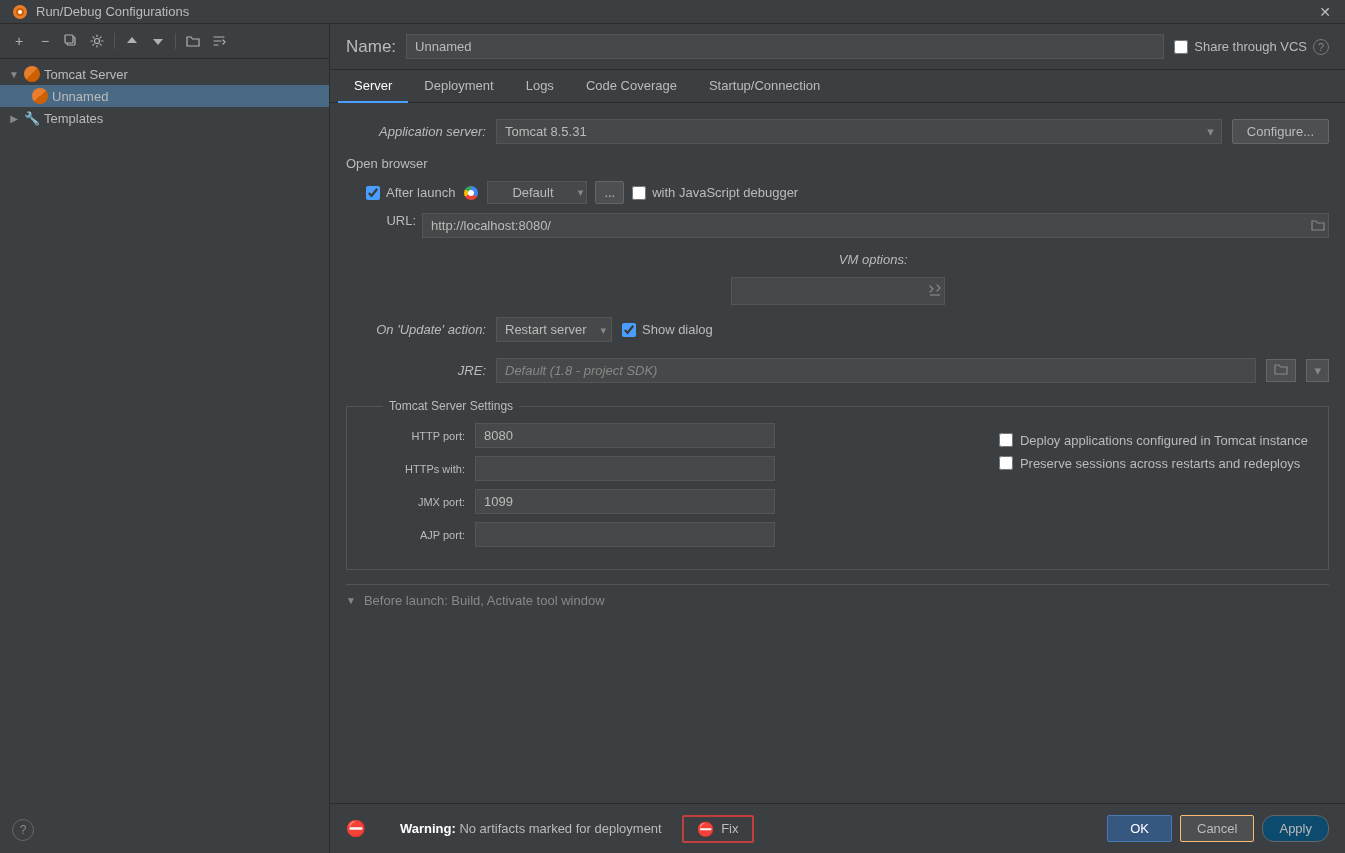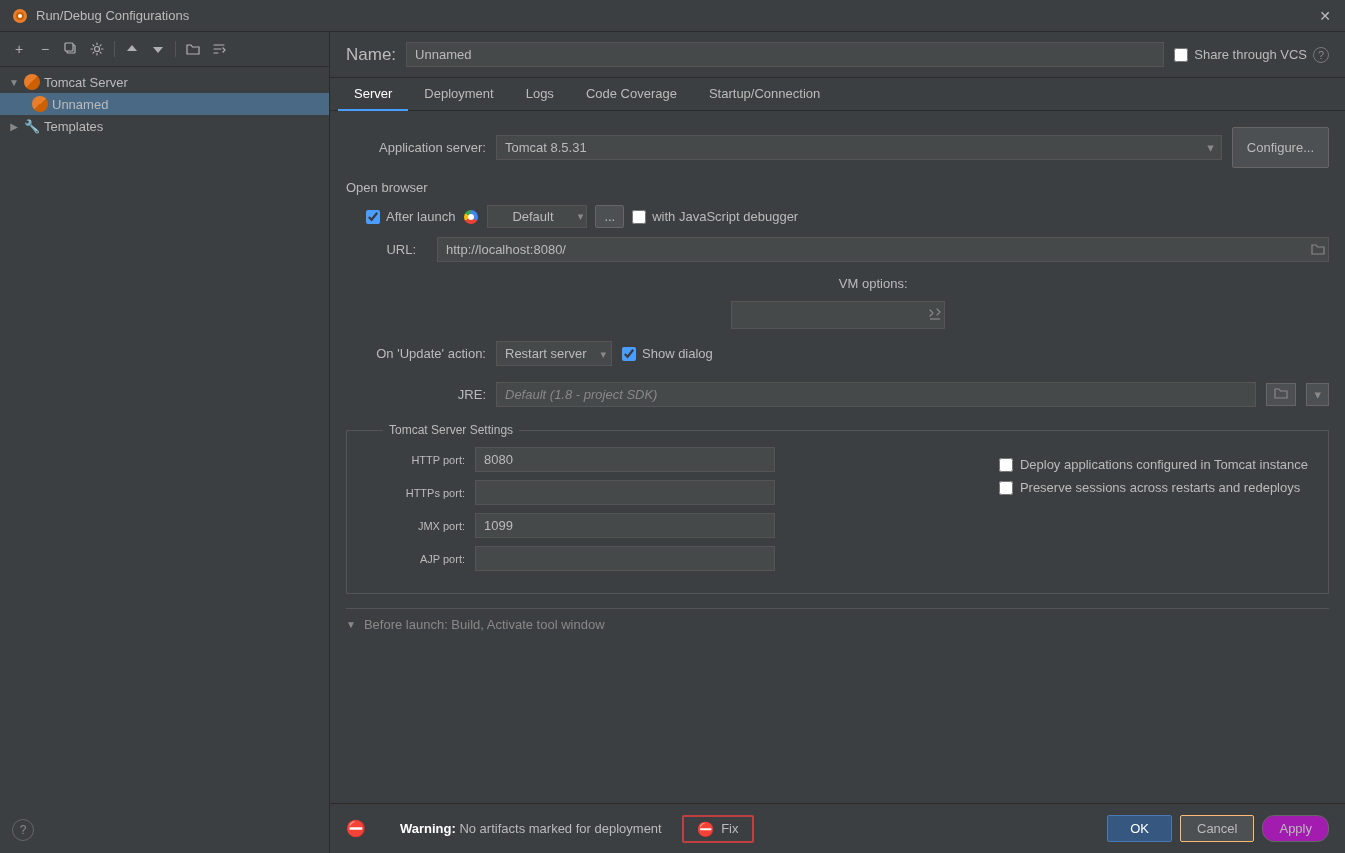--- a/index.html
+++ b/index.html
@@ -15,21 +15,21 @@
       flex-direction: column;
     }
 
     
     .title-bar {
       background: #3c3f41;
       display: flex;
       align-items: center;
       justify-content: space-between;
       padding: 6px 12px;
-      height: 32px;
+      height: 24px;
       border-bottom: 1px solid #2b2b2b;
     }
     .title-bar-left {
       display: flex;
       align-items: center;
       gap: 8px;
     }
     .title-icon {
       width: 16px;
       height: 16px;
@@ -221,20 +221,21 @@
       display: flex;
       align-items: center;
       margin-bottom: 12px;
       gap: 10px;
     }
     .form-label {
       min-width: 140px;
       color: #bbbbbb;
       font-size: 13px;
       text-align: right;
+      font-style: italic;
     }
 
     .select-wrapper {
       display: flex;
       align-items: center;
       position: relative;
       flex: 1;
     }
     .styled-select {
       background: #45494a;
@@ -251,21 +252,21 @@
       position: absolute;
       right: 8px;
       pointer-events: none;
       color: #888;
     }
 
     .btn-configure {
       background: #4c5052;
       border: 1px solid #666;
       color: #bbbbbb;
-      padding: 12px 14px;
+      padding: 4px 14px;
       font-size: 13px;
       cursor: pointer;
       border-radius: 2px;
       white-space: nowrap;
     }
 
     
     .open-browser-section {
       margin-bottom: 14px;
     }
@@ -339,22 +340,22 @@
       color: #bbbbbb;
       padding: 3px 8px;
       font-size: 13px;
       cursor: pointer;
       border-radius: 2px;
     }
 
     
     .url-row {
       display: flex;
-      align-items: center;
-      gap: 21px;
+      align-items: flex-start;
+      gap: 6px;
       padding-left: 20px;
       margin-bottom: 14px;
       margin-top: 9px;
     }
     .url-label {
       min-width: 50px;
       color: #bbbbbb;
       text-align: right;
     }
     .url-input-wrapper {
@@ -504,21 +505,21 @@
       width: 300px;
       background: #45494a;
       border: 1px solid #555;
       color: #bbbbbb;
       padding: 4px 8px;
       font-size: 13px;
       outline: none;
     }
     .settings-checkbox-row {
       display: flex;
-      align-items: flex-end;
+      align-items: flex-start;
       gap: 7px;
       margin-bottom: 8px;
     }
 
     
     .before-launch-row {
       display: flex;
       align-items: center;
       gap: 8px;
       padding: 8px 0;
@@ -593,21 +594,21 @@
     .btn-cancel {
       background: #4c5052;
       border: 1px solid #fdba74;
       color: #bbbbbb;
       padding: 5px 16px;
       font-size: 13px;
       cursor: pointer;
       border-radius: 2px;
     }
     .btn-apply {
-      background: #a21caf;
+      background: #0c4a6e;
       border: 1px solid #666;
       color: #bbbbbb;
       padding: 5px 16px;
       font-size: 13px;
       cursor: pointer;
       border-radius: 12px;
     }
 
     .help-bottom {
       width: 22px;
@@ -850,21 +851,21 @@
 
       <fieldset class="settings-fieldset" style="position: relative; padding-left: 28px;">
         <legend class="settings-legend">Tomcat Server Settings</legend>
 
         <div class="settings-row">
           <span class="settings-label">HTTP port:</span>
           <input class="settings-input" type="text" value="8080" style="">
         </div>
 
         <div class="settings-row">
-          <span class="settings-label">HTTPs port:</span>
+          <span class="settings-label">HTTPs with:</span>
           <input class="settings-input" type="text" value="" style="">
         </div>
 
         <div class="settings-row">
           <span class="settings-label">JMX port:</span>
           <input class="settings-input" type="text" value="1099" style="">
         </div>
 
         <div class="settings-row">
           <span class="settings-label">AJP port:</span>

